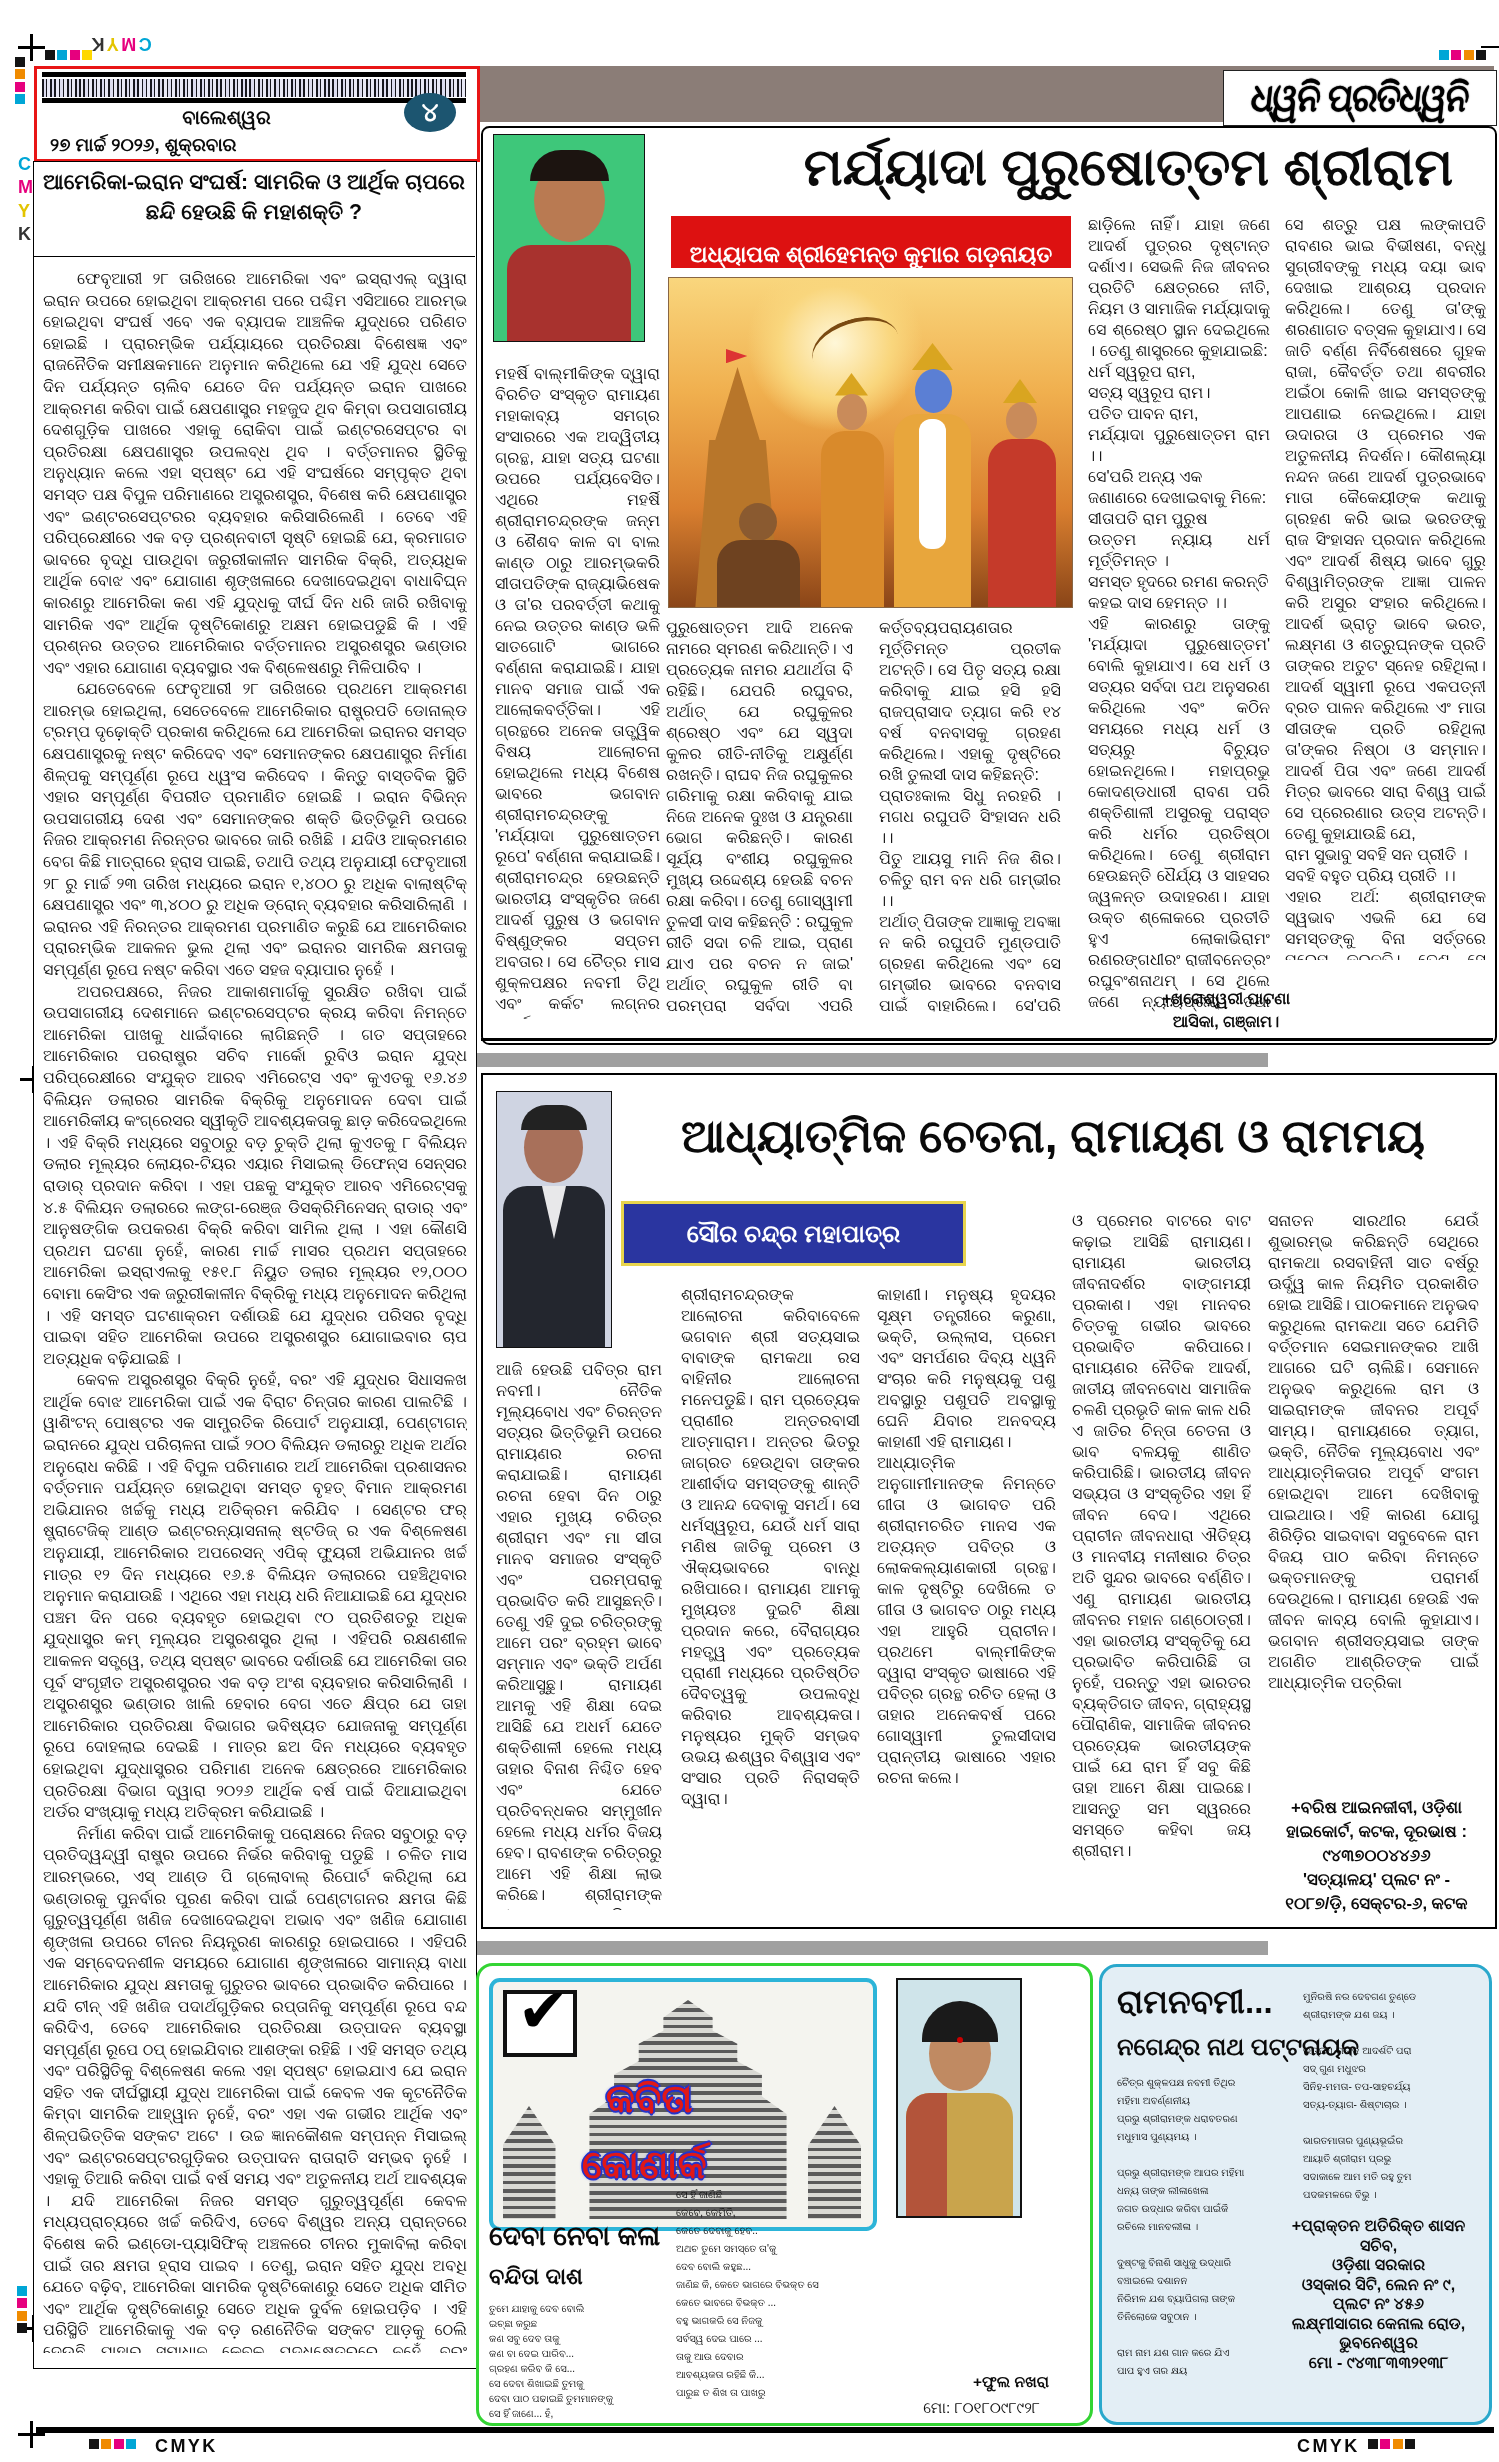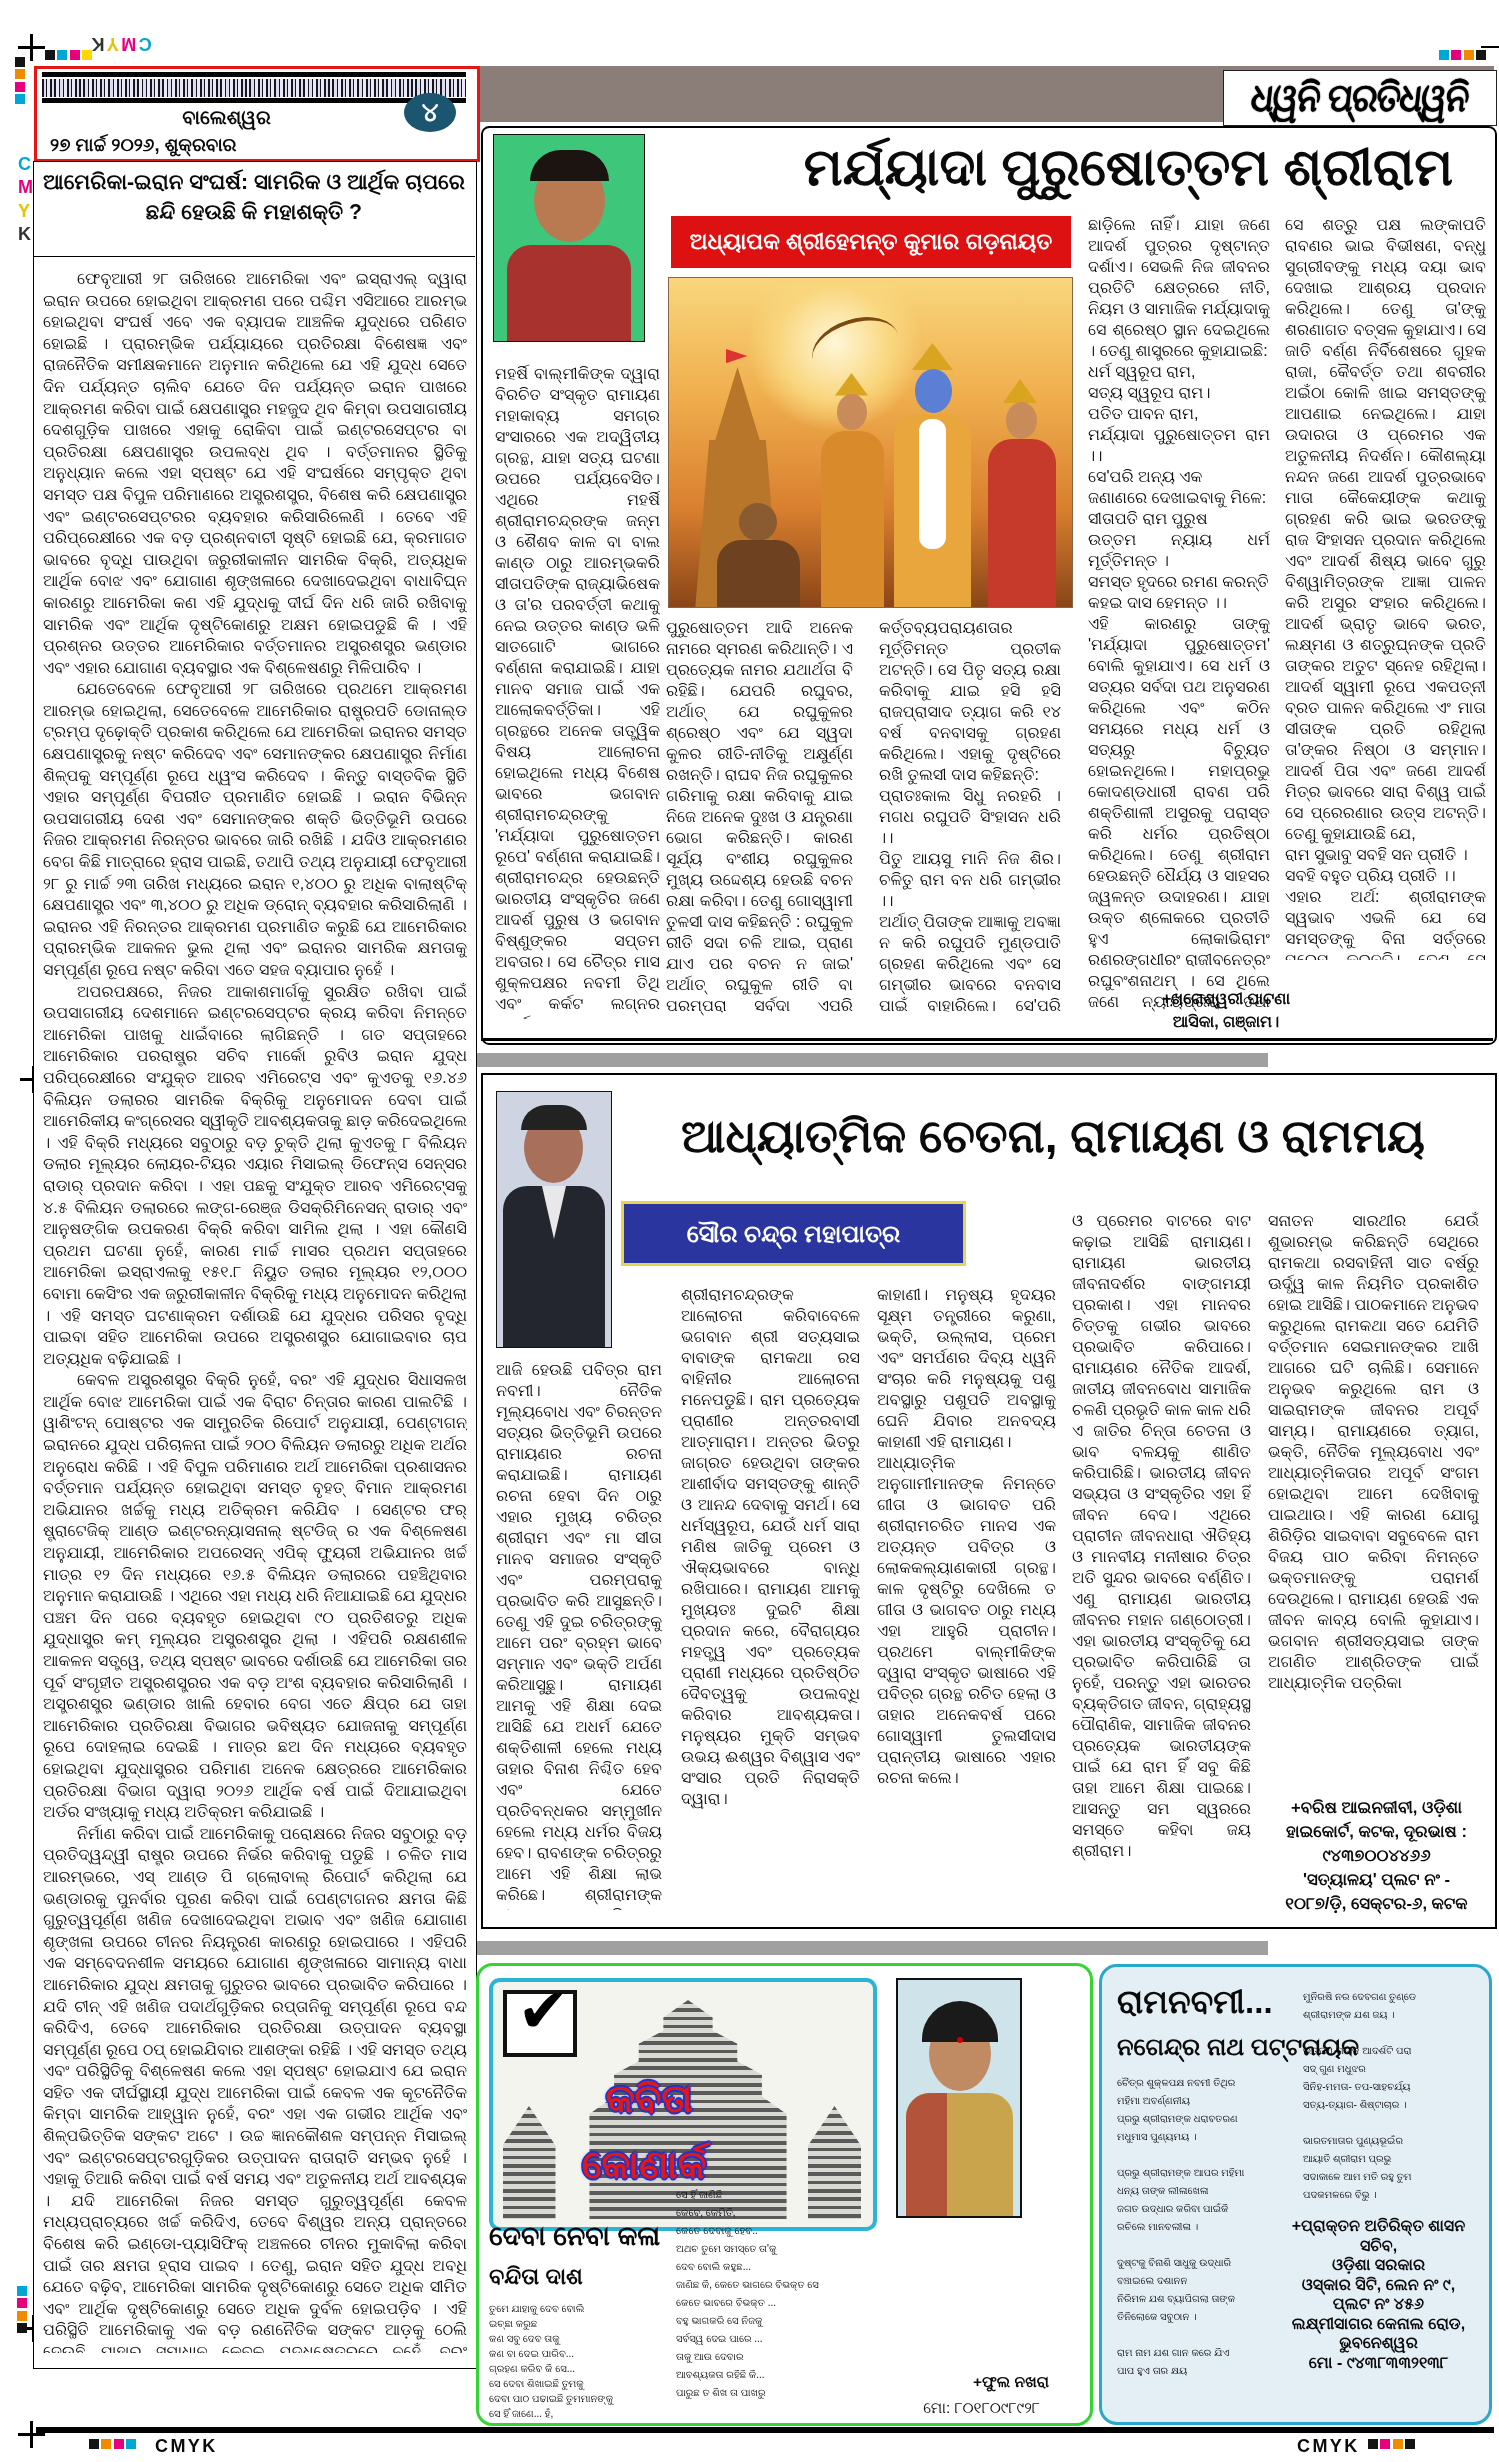--- a/index.html
+++ b/index.html
@@ -42,21 +42,21 @@
   #mast-logo{left:1223px;top:70px;width:272px;height:54px;background:#fff;border:1.8px solid #222;
      display:flex;align-items:center;justify-content:center;}
   #mast-logo span{font-size:34px;font-weight:900;transform:skewX(-6deg) scaleY(1.15);
      letter-spacing:-1.2px;color:#000;text-shadow:0 0 1.2px #000;}
 
   
   #a1-box{left:481px;top:126px;width:1012px;height:915px;border:2.4px solid #000;border-radius:8.3px;background:#fff;}
   #a1-head{left:764px;top:132px;width:729px;height:76px;font-size:52px;line-height:71px;}
   #a1-photo{left:493px;top:134px;width:150px;height:206px;background:#3ec77a;border:1.8px solid #111;}
   #a1-byline{left:671px;top:216px;width:400px;height:52px;background:#dd1111;color:#fff;
-     display:flex;align-items:center;justify-content:center;font-size:22.5px;}
+     display:flex;align-items:flex-end;justify-content:center;font-size:22.5px;}
   #a1-img{left:668px;top:277px;width:403px;height:329px;border:0.6px solid #864;
      background:linear-gradient(180deg,#f9d67d 0%,#f0af4e 35%,#d97f2f 70%,#8a4518 100%);}
   .col{position:absolute;font-size:16px;line-height:21px;}
   #a1c1{left:495px;top:363px;width:165px;height:656px;}
   #a1c2{left:666px;top:617px;width:187px;height:402px;}
   #a1c3{left:879px;top:617px;width:182px;height:402px;}
   #a1c4{left:1088px;top:214px;width:182px;height:804px;}
   #a1c5{left:1285px;top:214px;width:201px;height:746px;}
   #a1-credit{left:1149px;top:964px;width:154px;font-size:16px;line-height:22.5px;}
   #a1-rule{left:481px;top:1038px;width:1012px;height:3px;background:#000;}

